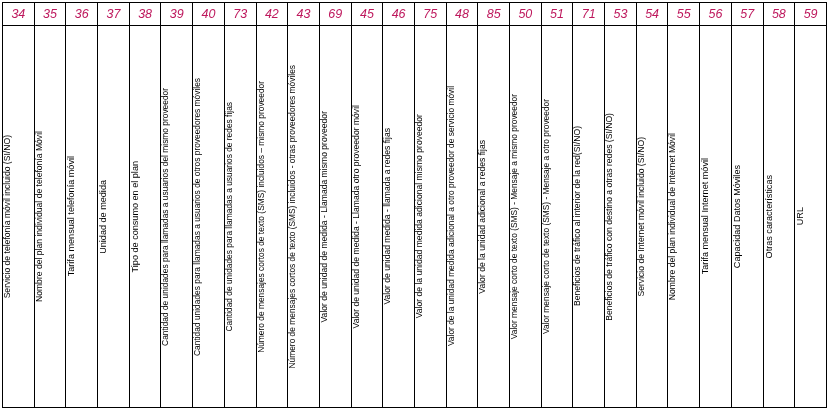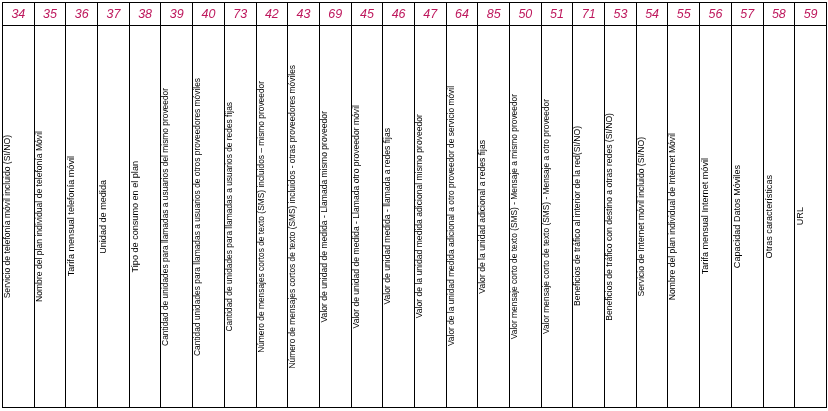--- a/index.html
+++ b/index.html
@@ -84,22 +84,22 @@
       <td>37</td>
       <td>38</td>
       <td>39</td>
       <td>40</td>
       <td>73</td>
       <td>42</td>
       <td>43</td>
       <td>69</td>
       <td>45</td>
       <td>46</td>
-      <td>47</td>
-      <td>64</td>
+      <td>75</td>
+      <td>48</td>
       <td>85</td>
       <td>50</td>
       <td>51</td>
       <td>71</td>
       <td>53</td>
       <td>54</td>
       <td>55</td>
       <td>56</td>
       <td>57</td>
       <td>58</td>

